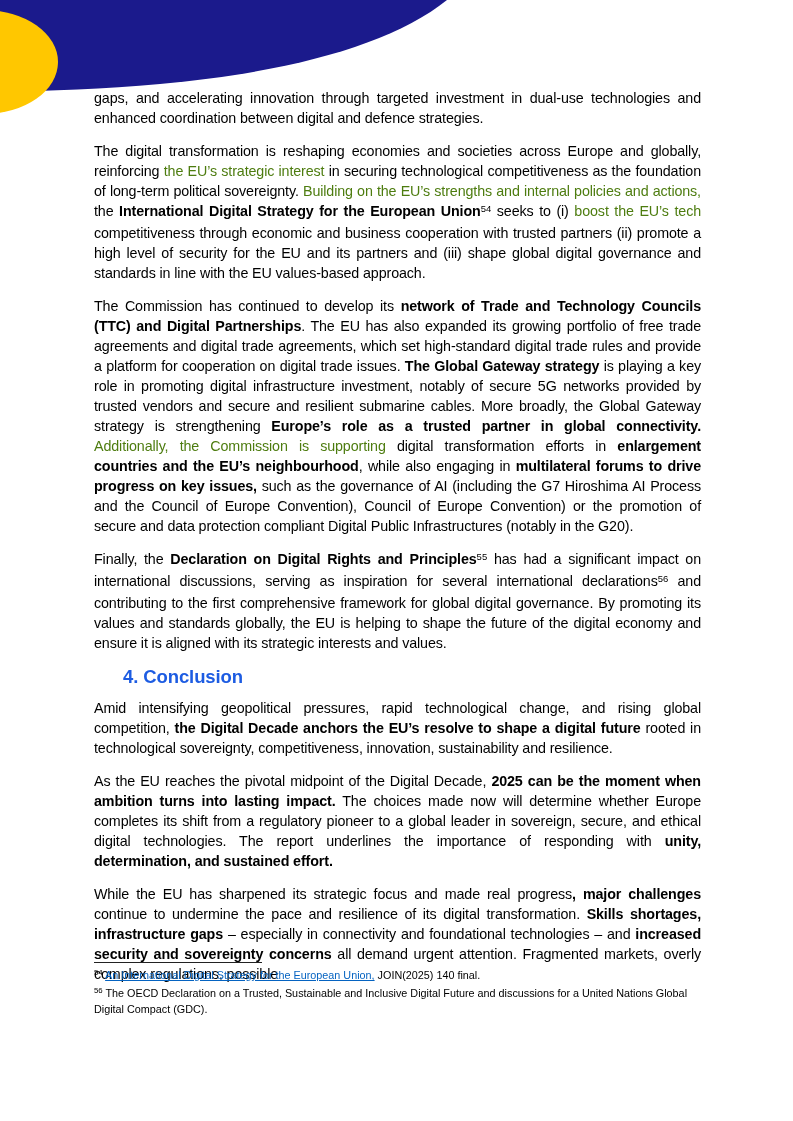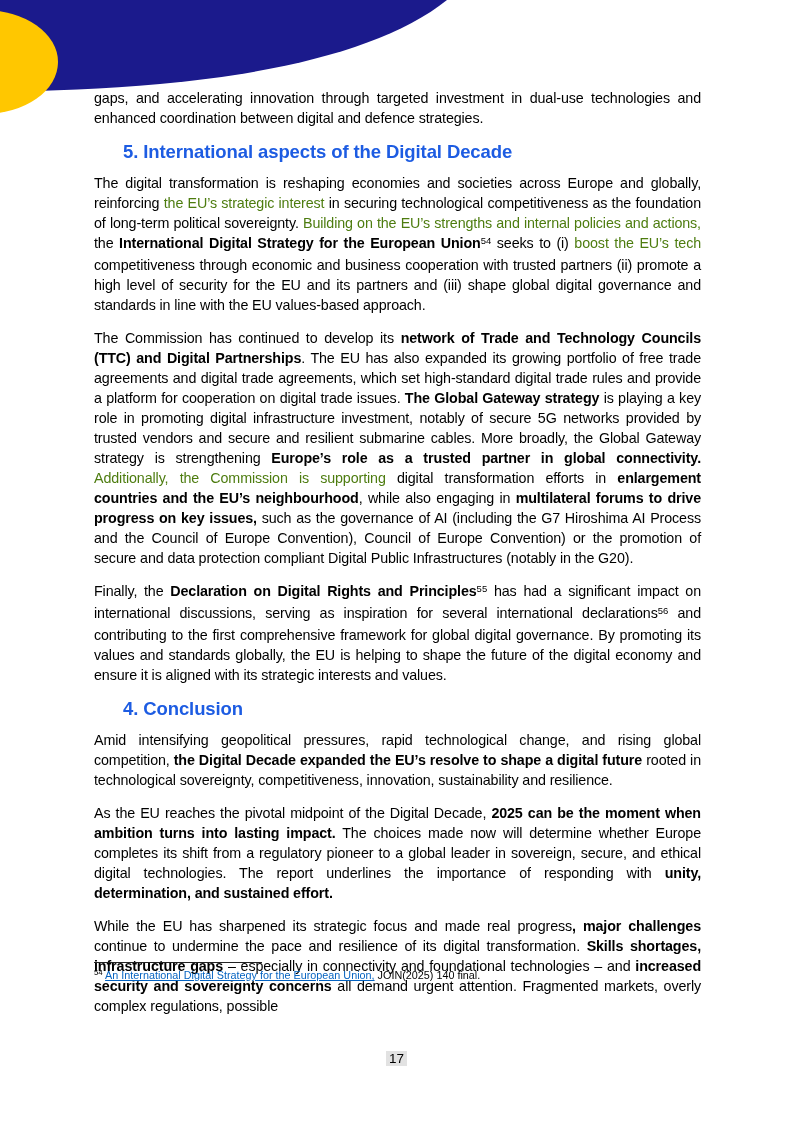--- a/index.html
+++ b/index.html
@@ -37,33 +37,30 @@
 <div class="page">
 
   <svg class="deco" width="470" height="125" viewBox="0 0 470 125" aria-hidden="true">
     <path d="M0,0 L447,0 C392,44 292,72 160,84 C105,89 48,91 0,92 Z" fill="#1B1A8C"></path>
     <ellipse cx="-16" cy="62" rx="74" ry="52" fill="#FFC700"></ellipse>
   </svg>
 
   <div class="content">
     <p><span>gaps, and accelerating innovation through targeted investment in dual-use technologies and enhanced coordination between digital and defence strategies.</span></p>
 
-    <h2>5. International aspects of the Digital Decade</h2>
     <p><span>The digital transformation is reshaping economies and societies across Europe and globally, reinforcing </span><span class="g">the EU’s strategic interest</span><span> in securing technological competitiveness as the foundation of long-term political sovereignty. </span><span class="g">Building on the EU’s strengths and internal policies and actions,</span><span> the </span><span class="b">International Digital Strategy for the European Union</span><span class="sup">54</span><span> seeks to (i) </span><span class="g">boost the EU’s tech</span><span> competitiveness through economic and business cooperation with trusted partners (ii) promote a high level of security for the EU and its partners and (iii) shape global digital governance and standards in line with the EU values-based approach.</span></p>
     <p><span>The Commission has continued to develop its </span><span class="b">network of Trade and Technology Councils (TTC) and Digital Partnerships</span><span>. The EU has also expanded its growing portfolio of free trade agreements and digital trade agreements, which set high-standard digital trade rules and provide a platform for cooperation on digital trade issues. </span><span class="b">The Global Gateway strategy</span><span> is playing a key role in promoting digital infrastructure investment, notably of secure 5G networks provided by trusted vendors and secure and resilient submarine cables. More broadly, the Global Gateway strategy is strengthening </span><span class="b">Europe’s role as a trusted partner in global connectivity.</span><span> </span><span class="g">Additionally, the Commission is supporting</span><span> digital transformation efforts in </span><span class="b">enlargement countries and the EU’s neighbourhood</span><span>, while also engaging in </span><span class="b">multilateral forums to drive progress on key issues,</span><span> such as the governance of AI (including the G7 Hiroshima AI Process and the Council of Europe Convention), Council of Europe Convention) or the promotion of secure and data protection compliant Digital Public Infrastructures (notably in the G20).</span></p>
     <p><span>Finally, the </span><span class="b">Declaration on Digital Rights and Principles</span><span class="sup">55</span><span> has had a significant impact on international discussions, serving as inspiration for several international declarations</span><span class="sup">56</span><span> and contributing to the first comprehensive framework for global digital governance. By promoting its values and standards globally, the EU is helping to shape the future of the digital economy and ensure it is aligned with its strategic interests and values.</span></p>
 
     <h2>4. Conclusion</h2>
-    <p><span>Amid intensifying geopolitical pressures, rapid technological change, and rising global competition, </span><span class="b">the Digital Decade expanded the EU’s resolve to shape a digital future</span><span> rooted in technological sovereignty, competitiveness, innovation, sustainability and resilience.</span></p>
+    <p><span>Amid intensifying geopolitical pressures, rapid technological change, and rising global competition, </span><span class="b">the Digital Decade anchors the EU’s resolve to shape a digital future</span><span> rooted in technological sovereignty, competitiveness, innovation, sustainability and resilience.</span></p>
     <p><span>As the EU reaches the pivotal midpoint of the Digital Decade, </span><span class="b">2025 can be the moment when ambition turns into lasting impact.</span><span> The choices made now will determine whether Europe completes its shift from a regulatory pioneer to a global leader in sovereign, secure, and ethical digital technologies. The report underlines the importance of responding with </span><span class="b">unity, determination, and sustained effort.</span></p>
     <p><span>While the EU has sharpened its strategic focus and made real progress</span><span class="b">, major challenges</span><span> continue to undermine the pace and resilience of its digital transformation. </span><span class="b">Skills shortages, infrastructure gaps</span><span> – especially in connectivity and foundational technologies – and </span><span class="b">increased security and sovereignty concerns</span><span> all demand urgent attention. Fragmented markets, overly complex regulations, possible</span></p>
   </div>
 
   <div class="footnotes">
     <div class="fn-sep"></div>
     <p class="footnote"><span class="sup">54</span><span> </span><a class="link">An International Digital Strategy for the European Union,</a><span> JOIN(2025) 140 final.</span></p>
+    <p class="footnote"><span class="sup">56</span><span> The OECD Declaration on a Trusted, Sustainable and Inclusive Digital Future and discussions for a United Nations Global Digital Compact (GDC).</span></p>
   </div>
 
-  <div class="page-number">
-    <span>17</span>
-  </div>
 
 </div>
 
 </body></html>

